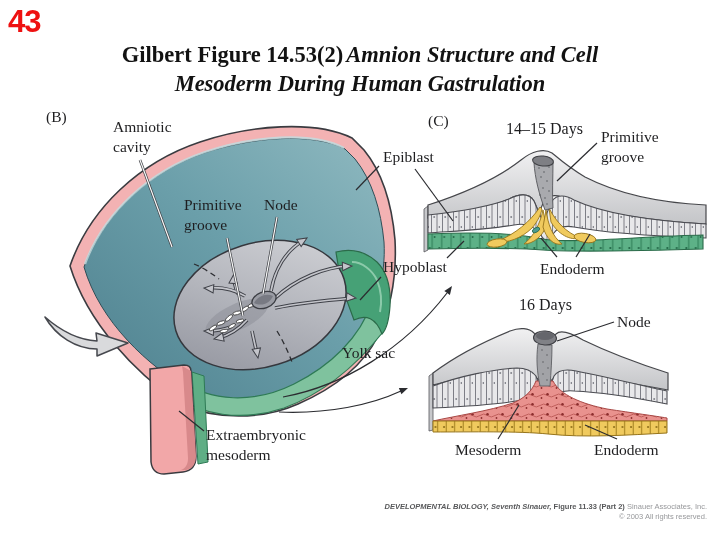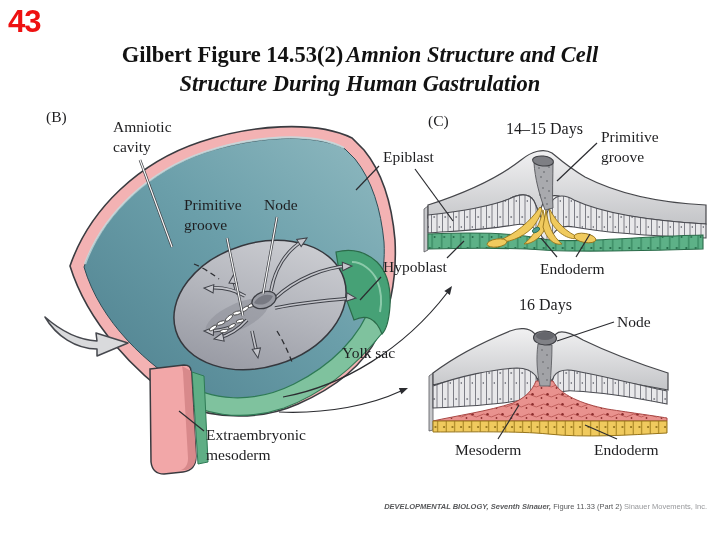--- a/index.html
+++ b/index.html
@@ -7,21 +7,21 @@
          font-family:"Liberation Serif",serif;}
   .num{position:absolute;left:8px;top:4px;font-family:"Liberation Sans",sans-serif;
        font-weight:bold;font-size:31px;letter-spacing:-1px;color:var(--slide-number,#e11);}
   .title{position:absolute;top:40px;left:0;right:0;text-align:center;font-weight:bold;
          font-size:22.5px;line-height:29px;color:#121212;}
   .it{font-style:italic;}
   .t1 .it{margin-left:3px;}
   .credit{position:absolute;right:13px;top:502px;text-align:right;
           font-family:"Liberation Sans",sans-serif;font-size:7.5px;line-height:9.5px;color:#57585a;}
   .crBI{font-weight:bold;font-style:italic;}
-  .crB{font-weight:normal;}
+  .crB{font-weight:bold;}
   .crN{color:#97989b;font-weight:normal;font-style:normal;}
   svg{position:absolute;left:0;top:0;}
   .lblS{font-family:"Liberation Serif",serif;font-size:15.5px;fill:#1e1e20;}
   .lblDay{font-size:16px;}
   .klead{stroke:#2b2c30;stroke-width:1.2;fill:none;}
   .conn{stroke:#2b2c30;stroke-width:1.2;fill:none;}
   .connHead{fill:#2b2c30;stroke:none;}
   .wleadU{stroke:#3f4146;stroke-width:2.6;fill:none;}
   .wleadT{stroke:#fafafa;stroke-width:1.2;fill:none;}
   .arrO{fill:none;stroke:#3f4148;stroke-width:3.6;}
@@ -33,21 +33,21 @@
 </style>
 </head>
 <body>
 
 <div class="slide">
 
   <div class="num">43</div>
 
   <div class="title">
     <div class="t1"><span>Gilbert Figure 14.53(2)</span><span class="it">Amnion Structure and Cell</span></div>
-    <div class="t2 it">Structure During Human Gastrulation</div>
+    <div class="t2 it">Mesoderm During Human Gastrulation</div>
   </div>
 
   <svg width="720" height="540" viewBox="0 0 720 540">
     <defs>
       <linearGradient id="tealGrad" x1="0" y1="1" x2="1" y2="0">
         <stop offset="0" stop-color="#4d7f8d"></stop>
         <stop offset="0.55" stop-color="#6b9faa"></stop>
         <stop offset="1" stop-color="#8fb9c0"></stop>
       </linearGradient>
       <linearGradient id="discGrad" x1="0" y1="1" x2="1" y2="0">
@@ -280,16 +280,17 @@
     <text class="lblS" x="601" y="142">Primitive</text>
     <text class="lblS" x="601" y="162">groove</text>
     <text class="lblS" x="540" y="274">Endoderm</text>
     <text class="lblS lblDay" x="519" y="310">16 Days</text>
     <text class="lblS" x="617" y="327">Node</text>
     <text class="lblS" x="455" y="455">Mesoderm</text>
     <text class="lblS" x="594" y="455">Endoderm</text>
   </svg>
 
   <div class="credit">
-    <div><span class="crBI">DEVELOPMENTAL BIOLOGY, Seventh Sinauer,</span> <span class="crB">Figure 11.33 (Part 2)</span> <span class="crN">Sinauer Movements, Inc.</span></div>
+    <div><span class="crBI">DEVELOPMENTAL BIOLOGY, Seventh Sinauer,</span> <span class="crB">Figure 11.33 (Part 2)</span> <span class="crN">Sinauer Associates, Inc.</span></div>
+    <div class="crN">© 2003 All rights reserved.</div>
   </div>
 
 </div>
 
 </body></html>

